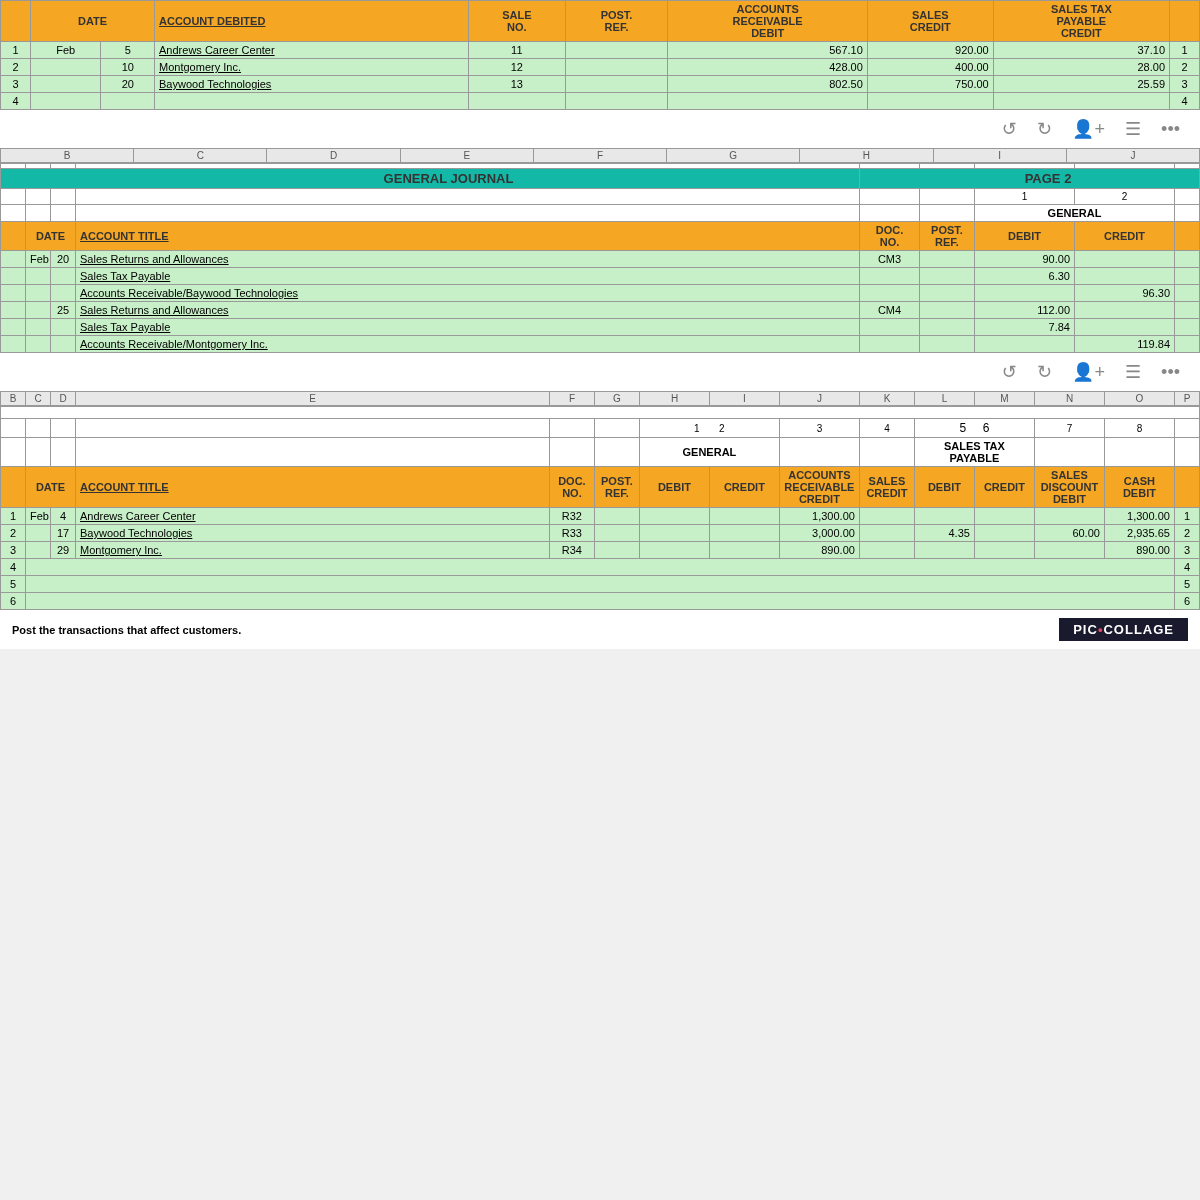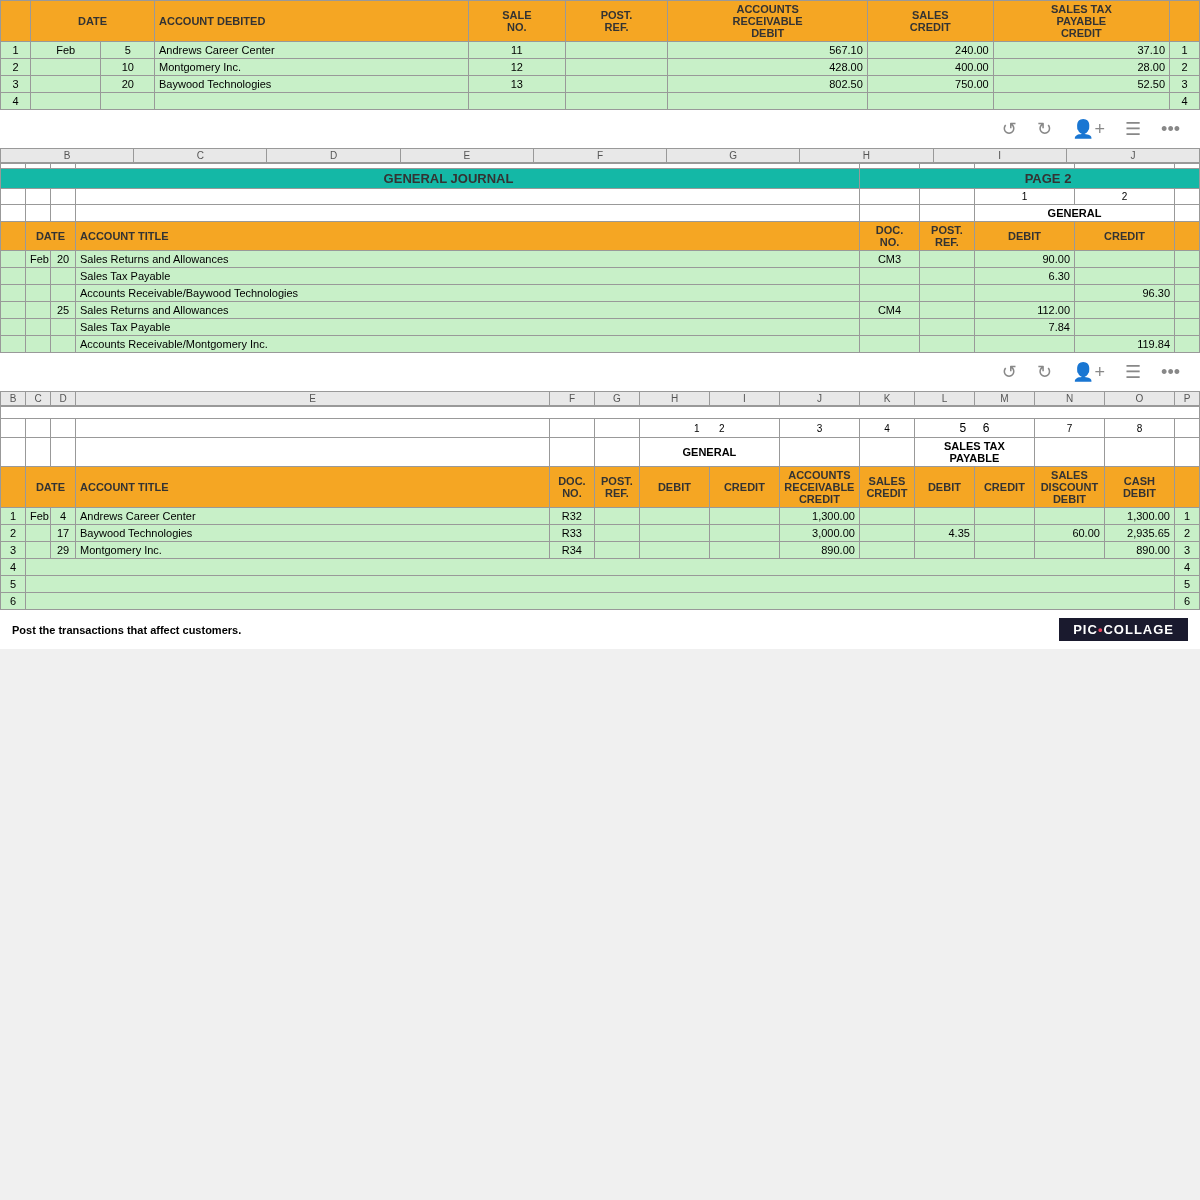--- a/index.html
+++ b/index.html
@@ -33,20 +33,21 @@
     .row-green {
       background-color: #c8f0c8;
     }
 
     .row-white {
       background-color: #ffffff;
     }
 
     .text-left {
       text-align: left;
+      text-decoration: underline;
     }
 
     .text-right {
       text-align: right;
     }
 
     
     .toolbar {
       display: flex;
       justify-content: flex-end;
@@ -111,21 +112,21 @@
     </thead>
     <tbody id="sales-journal-body">
     <tr class="row-green">
     <td>1</td>
     <td>Feb</td>
     <td>5</td>
     <td class="text-left">Andrews Career Center</td>
     <td>11</td>
     <td></td>
     <td class="text-right">567.10</td>
-    <td class="text-right">240.00</td>
+    <td class="text-right">920.00</td>
     <td class="text-right">37.10</td>
     <td>1</td>
   </tr>
         <tr class="row-green">
     <td>2</td>
     <td></td>
     <td>10</td>
     <td class="text-left">Montgomery Inc.</td>
     <td>12</td>
     <td></td>
@@ -136,21 +137,21 @@
   </tr>
         <tr class="row-green">
     <td>3</td>
     <td></td>
     <td>20</td>
     <td class="text-left">Baywood Technologies</td>
     <td>13</td>
     <td></td>
     <td class="text-right">802.50</td>
     <td class="text-right">750.00</td>
-    <td class="text-right">52.50</td>
+    <td class="text-right">25.59</td>
     <td>3</td>
   </tr>
         <tr class="row-green">
     <td>4</td>
     <td></td>
     <td></td>
     <td class="text-left"></td>
     <td></td>
     <td></td>
     <td class="text-right"></td>

